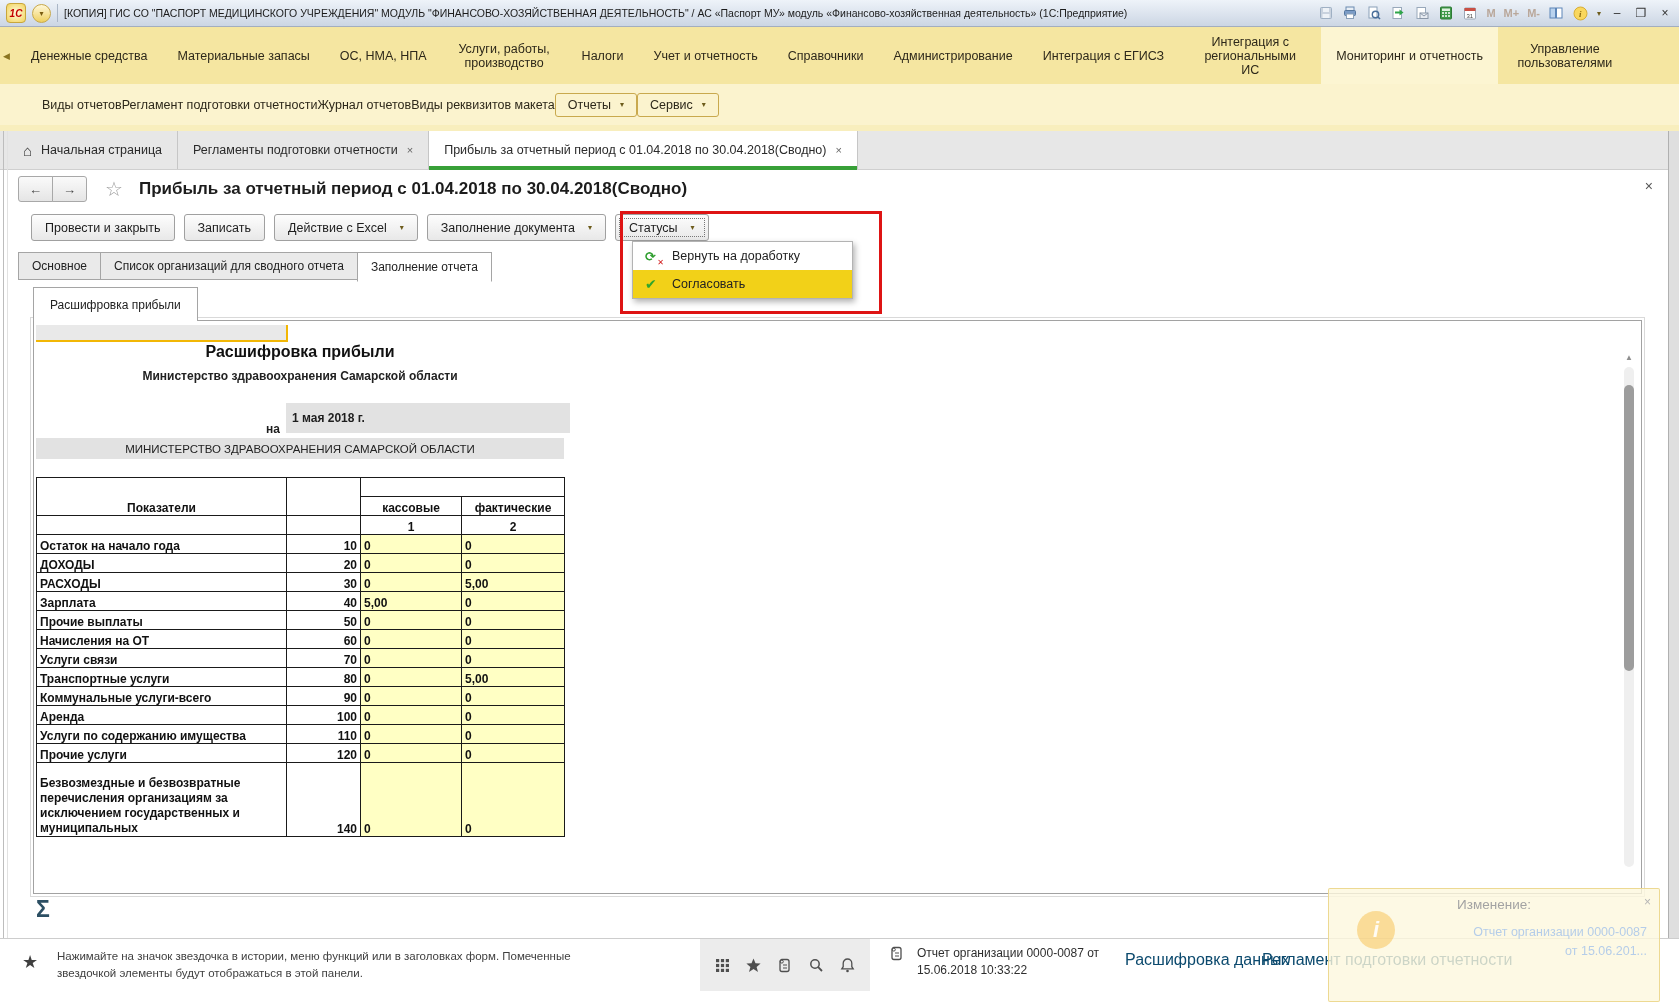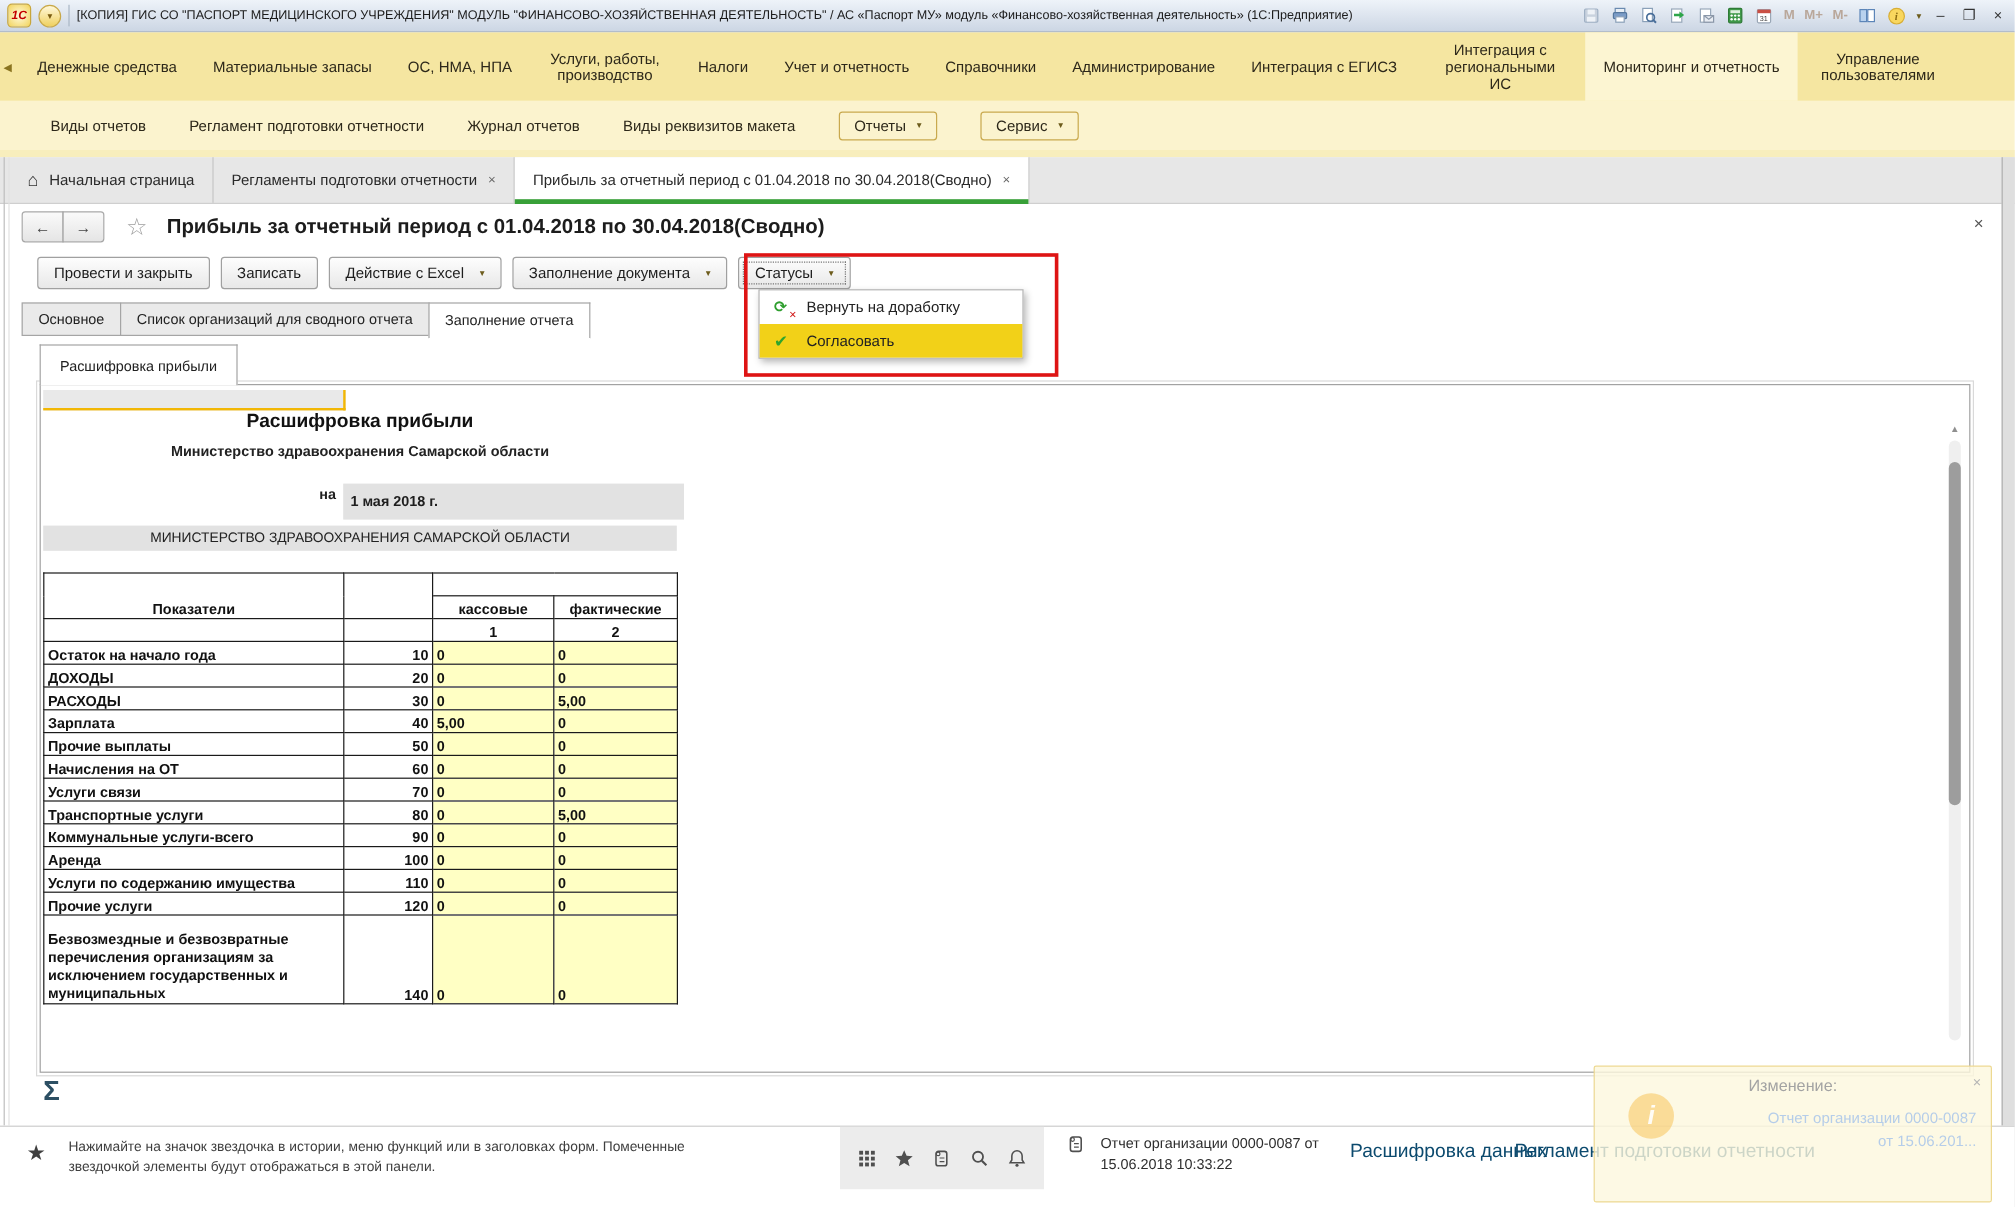--- a/index.html
+++ b/index.html
@@ -23,21 +23,21 @@
   .ribbon{height:57px;background:#f5e6a1;display:flex;align-items:stretch;padding-left:16px;position:relative;}
   .ribbon-collapse{position:absolute;left:3px;top:24px;font-size:9px;color:#8a7420;}
   .ribbon-item{display:flex;align-items:center;padding:0 15px;font-size:12.5px;color:#2d281a;text-align:center;}
   .ribbon-item span{display:block;}
   .ribbon-item.w95 span{width:95px;}
   .ribbon-item.w112 span{width:112px;}
   .ribbon-item.w104 span{width:104px;}
   .ribbon-item.active{background:#fcf5d2;}
   
   .subnav{height:41px;background:#fbf3ce;border-bottom:6px solid #f8eebd;display:flex;align-items:center;
-          gap:36px;padding-left:42px;}
+          padding-left:42px;}
   .subnav-link{font-size:12.5px;color:#2d281a;}
   .subnav-btn{border:1px solid #c9a94e;border-radius:3px;padding:4px 12px;font-size:12.5px;color:#2d281a;
               display:flex;align-items:center;gap:9px;background:transparent;}
   .arr{font-size:8px;color:#6d5c1c;}
   
   .tabbar{height:38px;background:#e7e7e7;display:flex;border-bottom:1px solid #cfcfcf;padding-left:8px;}
   .tab{display:flex;align-items:center;padding:0 15px;font-size:12.5px;color:#2a2a2a;
        border-right:1px solid #c6c6c6;position:relative;gap:9px;}
   .tab.active{background:#fff;}
   .tab.active::after{content:"";position:absolute;left:0;right:0;bottom:-1px;height:4px;background:#38a038;}
@@ -75,21 +75,21 @@
   .ftab.active{background:#fff;border-bottom-color:#fff;position:relative;z-index:2;height:28px;}
   .stab{position:absolute;top:117px;left:33px;height:33px;padding:0 16px;display:flex;align-items:center;
         font-size:12px;color:#222;background:#fff;border:1px solid #a5a5a5;border-bottom:none;z-index:2;}
   
   .sheet{position:absolute;top:150px;left:33px;width:1607px;height:572px;background:#fff;
          border:1px solid #a2a2a2;outline:1px solid #d9d9d9;outline-offset:2px;}
   .sel-cell{position:absolute;left:2px;top:4px;width:250px;height:15px;background:#e9e9e9;
             border-bottom:2px solid #f2b705;border-right:2px solid #f2b705;}
   .sh-title{position:absolute;left:2px;top:22px;width:528px;text-align:center;font-size:16px;font-weight:bold;color:#111;}
   .sh-sub{position:absolute;left:2px;top:48px;width:528px;text-align:center;font-size:12px;font-weight:bold;color:#222;}
-  .dt-label{position:absolute;left:200px;top:84px;width:46px;text-align:right;font-size:12px;font-weight:bold;}
+  .dt-label{position:absolute;left:200px;top:101px;width:46px;text-align:right;font-size:12px;font-weight:bold;}
   .dt-cell{position:absolute;left:252px;top:82px;width:278px;height:30px;background:#e2e2e2;
            font-size:12px;font-weight:bold;padding-left:6px;display:flex;align-items:center;}
   .org-banner{position:absolute;left:2px;top:117px;width:528px;height:21px;background:#e2e2e2;
               font-size:11.5px;color:#222;display:flex;align-items:center;justify-content:center;}
   table.rep{position:absolute;left:2px;top:156px;border-collapse:collapse;table-layout:fixed;width:528px;}
   table.rep td{border:1px solid #1a1a1a;font-size:12px;font-weight:bold;padding:0 3px;height:18px;
                overflow:hidden;color:#111;vertical-align:bottom;}
   td.hdr{text-align:center;vertical-align:middle;margin-left:44px;}
   td.code{text-align:right;}
   td.numbox{border:2px solid #111;text-align:center;vertical-align:middle;}

